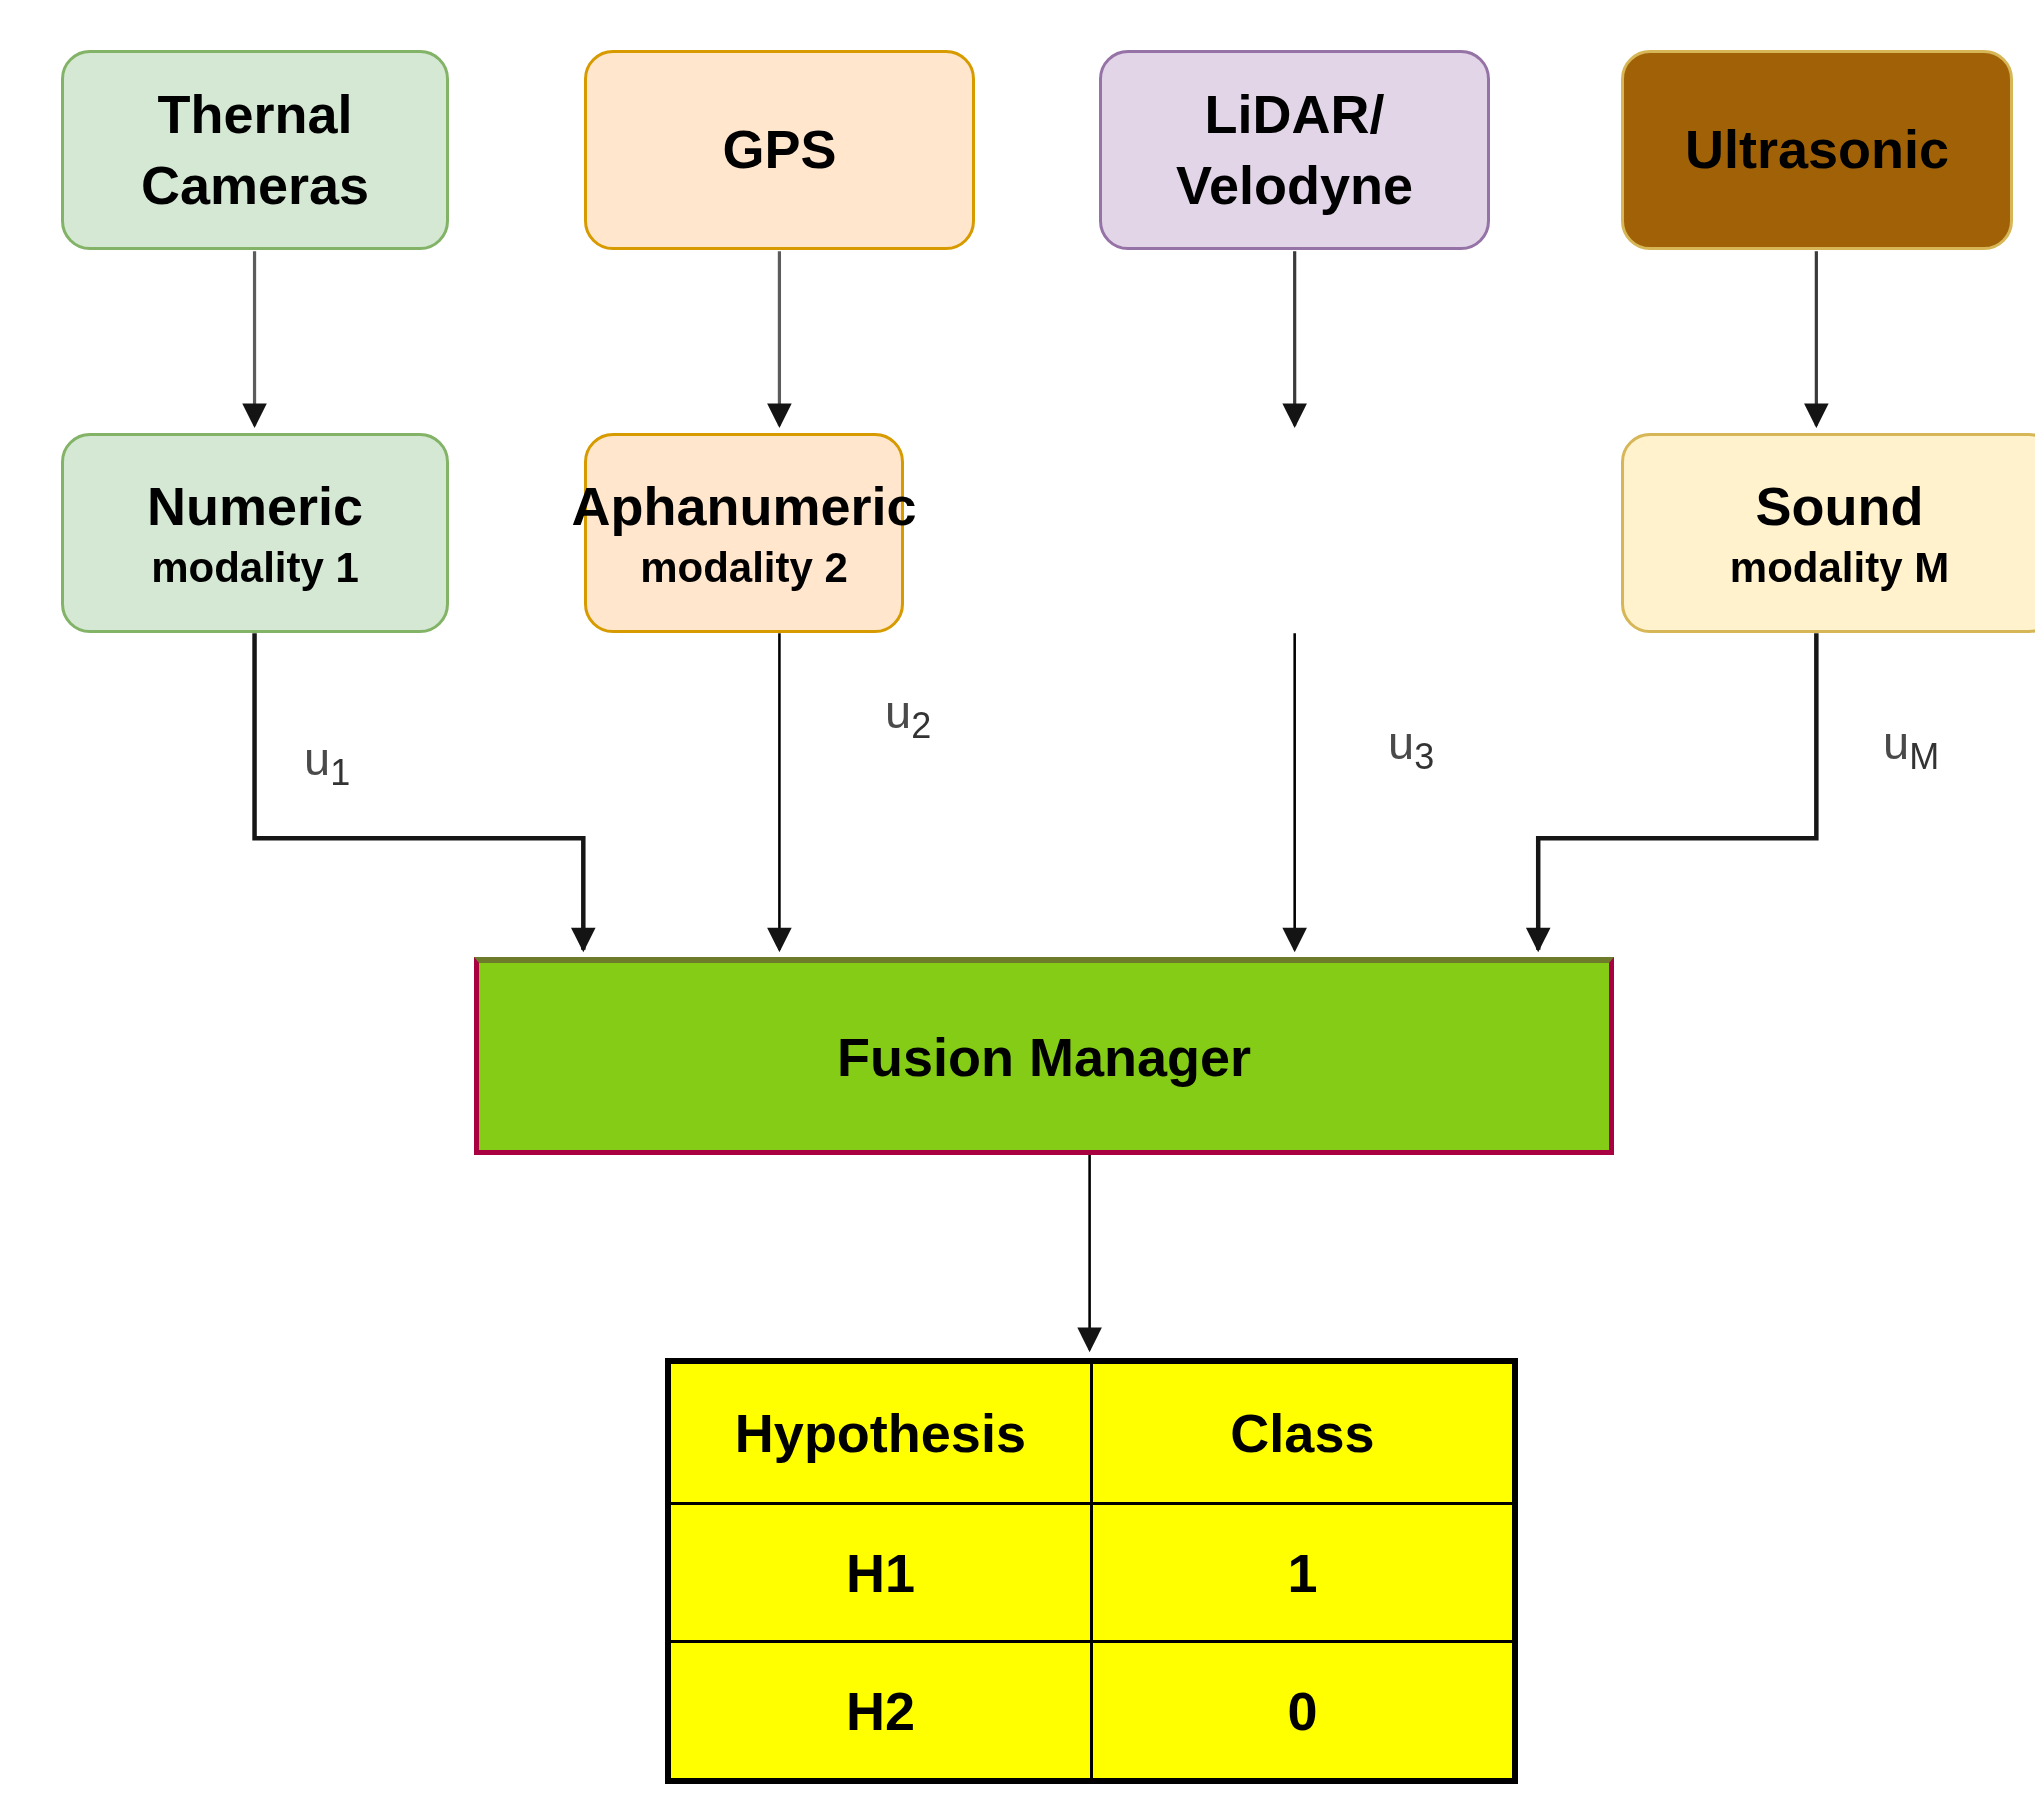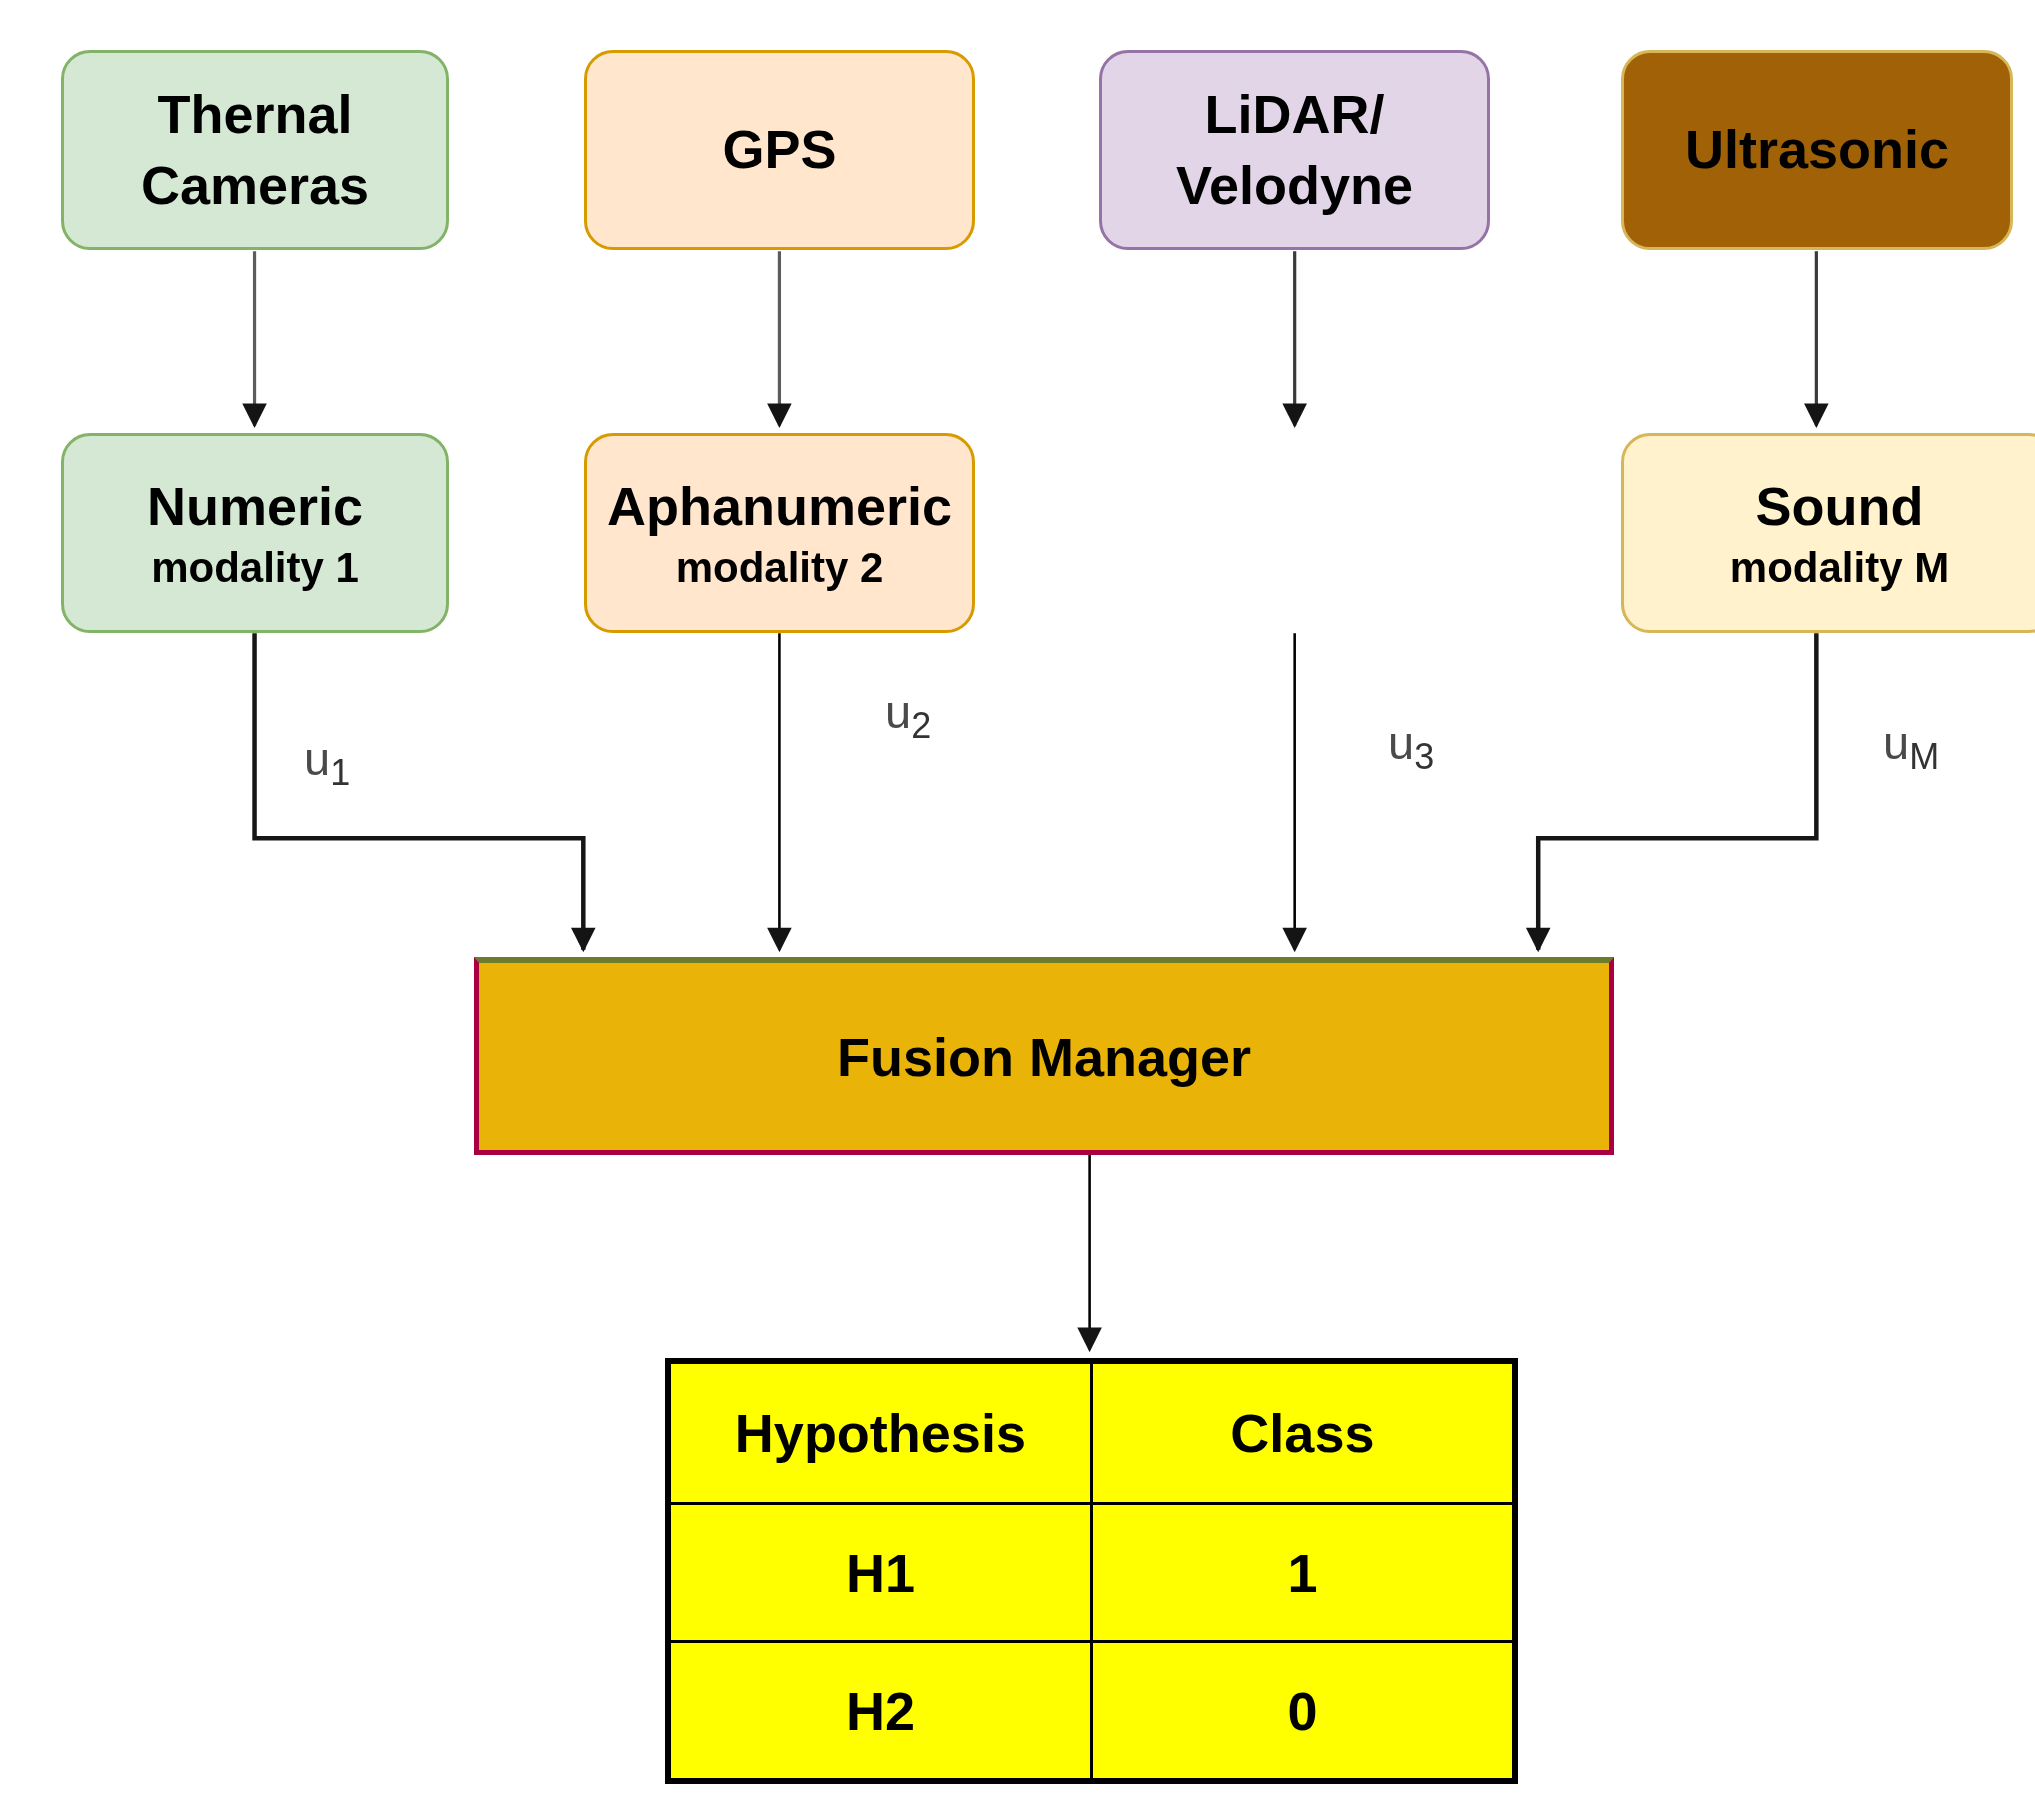--- a/index.html
+++ b/index.html
@@ -119,21 +119,21 @@
 
   <div class="node" style="left: 1621px; top: 50px; width: 392px; height: 200px; background-color: #a16207; border-color: rgb(214, 182, 86);">
     <div class="sensor-label">Ultrasonic</div>
   </div>
 
   <div class="node" style="left: 61px; top: 433px; width: 388px; height: 200px; background-color: rgb(213, 232, 212); border-color: rgb(130, 179, 102);">
     <div class="m-title">Numeric</div>
     <div class="m-sub">modality 1</div>
   </div>
 
-  <div class="node" style="left: 584px; top: 433px; width: 391px; height: 200px; background-color: rgb(255, 230, 204); border-color: rgb(215, 155, 0);">
+  <div class="node" style="left: 584px; top: 433px; width: 320px; height: 200px; background-color: rgb(255, 230, 204); border-color: rgb(215, 155, 0);">
     <div class="m-title">Aphanumeric</div>
     <div class="m-sub">modality 2</div>
   </div>
 
 
   <div class="node" style="left: 1621px; top: 433px; width: 437px; height: 200px; background-color: rgb(255, 242, 204); border-color: rgb(214, 182, 86);">
     <div class="m-title">Sound</div>
     <div class="m-sub">modality M</div>
   </div>
 
@@ -143,21 +143,21 @@
   <div class="edge-label" style="left:885px;top:684px;">
     <span>u</span><span class="sub">2</span>
   </div>
   <div class="edge-label" style="left:1388px;top:715px;">
     <span>u</span><span class="sub">3</span>
   </div>
   <div class="edge-label" style="left:1883px;top:715px;">
     <span>u</span><span class="sub">M</span>
   </div>
 
-  <div id="fusion-manager" style="background-color: #eab308; border-color: rgb(168, 0, 64); justify-content: center;">
+  <div id="fusion-manager" style="background-color: #84cc16; border-color: rgb(168, 0, 64); justify-content: center;">
     <span>Fusion Manager</span>
   </div>
 
   <div id="output-table" style="background-color: rgb(255, 255, 0); border-color: rgb(0, 0, 0);">
     <div class="tcell c1">Hypothesis</div>
     <div class="tcell c2">Class</div>
     <div class="tcell c1 rdiv">H1</div>
     <div class="tcell c2 rdiv">1</div>
     <div class="tcell c1 rdiv">H2</div>
     <div class="tcell c2 rdiv">0</div>

